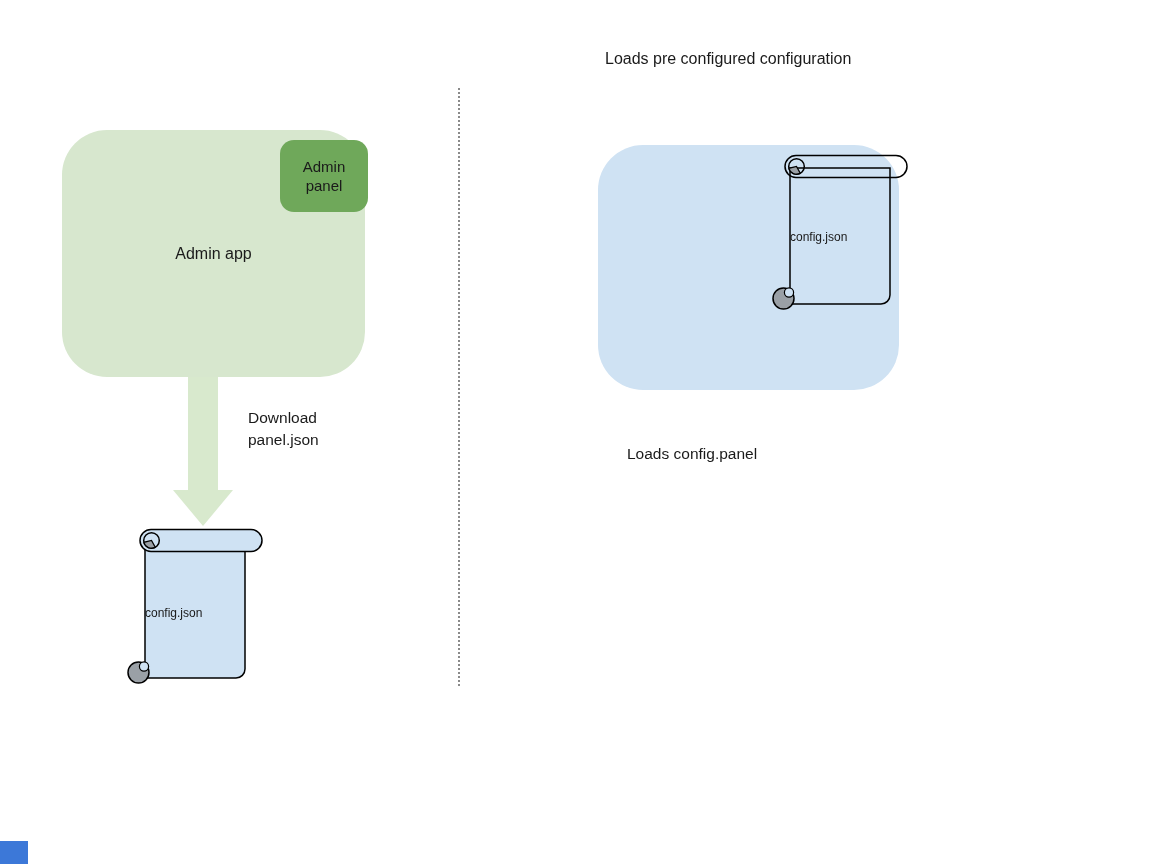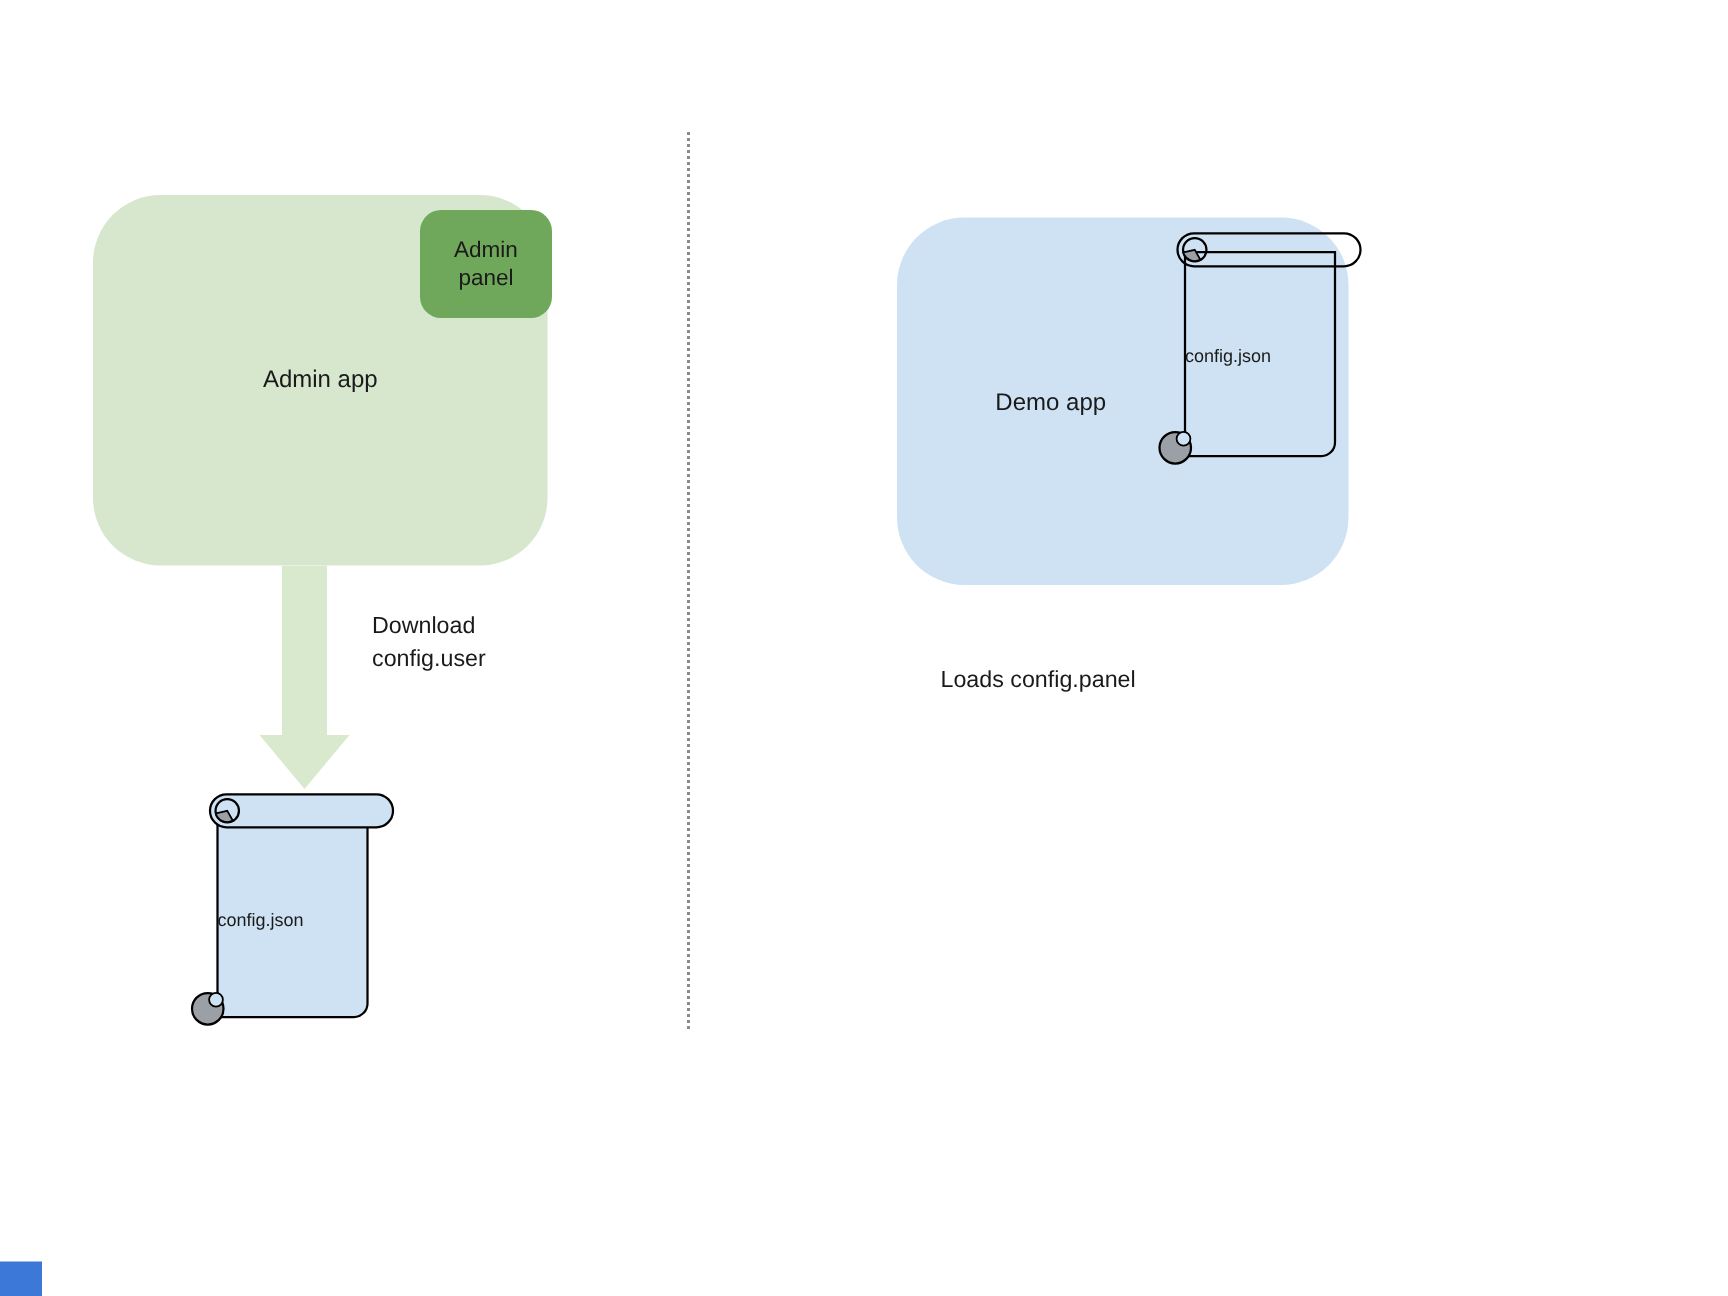--- a/index.html
+++ b/index.html
@@ -87,44 +87,44 @@
       <circle cx="26.5" cy="12.5" r="7.8" fill="var(--scroll-fill,#cfe2f3)"></circle>
       <path d="M18.9 14.3 A7.8 7.8 0 0 0 30.2 19.1 L26.5 12.5 Z" fill="var(--scroll-curl,#9aa0a6)" stroke-width="1.2"></path>
       <circle cx="13.5" cy="144.5" r="10.5" fill="var(--scroll-curl,#9aa0a6)"></circle>
       <circle cx="19" cy="138.5" r="4.6" fill="var(--scroll-notch,#cfe2f3)" stroke-width="1.2"></circle>
     </g>
   </symbol>
 </svg>
 
 <div class="stage">
 
+  <div class="abs section-title" style="left:605px;top:49px;">Loads pre configured configuration</div>
 
   <div class="abs divider" style="left:458px;top:88px;height:598px;"></div>
 
   <div class="abs rounded-box admin-app" style="left:62px;top:130px;width:303px;height:247px;">
     <div class="box-label">Admin app</div>
   </div>
 
   <div class="abs rounded-box admin-panel" style="left:280px;top:140px;width:88px;height:72px;">
     <div>Admin panel</div>
   </div>
 
   <svg class="abs block-arrow" style="left:172px;top:377px;" viewBox="0 0 62 150">
     <polygon points="16,0 46,0 46,113 61,113 31,149 1,113 16,113" fill="var(--arrow,#d8e9cd)"></polygon>
   </svg>
 
-  <div class="abs caption" style="left:248px;top:407px;width:112px;">Download config.user</div>
+  <div class="abs caption" style="left:248px;top:407px;width:112px;">Download panel.json</div>
 
   <svg class="abs scroll-svg" style="left:125px;top:528px;">
     <use href="#scroll-shape"></use>
   </svg>
   <div class="abs scroll-label" style="left:145px;top:604px;width:100px;">config.json</div>
 
   <div class="abs demo-app" style="left:598px;top:145px;width:301px;height:245px;"></div>
-  <div class="abs box-label" style="left:598px;top:259px;width:205px;">Demo app</div>
 
   <svg class="abs scroll-svg scroll-transparent" style="left:770px;top:154px;">
     <use href="#scroll-shape"></use>
   </svg>
   <div class="abs scroll-label" style="left:790px;top:228px;width:100px;">config.json</div>
 
   <div class="abs caption" style="left:627px;top:443px;white-space:nowrap;">Loads config.panel</div>
 
   <div class="abs corner-square" style="left:0px;top:841px;width:28px;height:23px;"></div>
 

